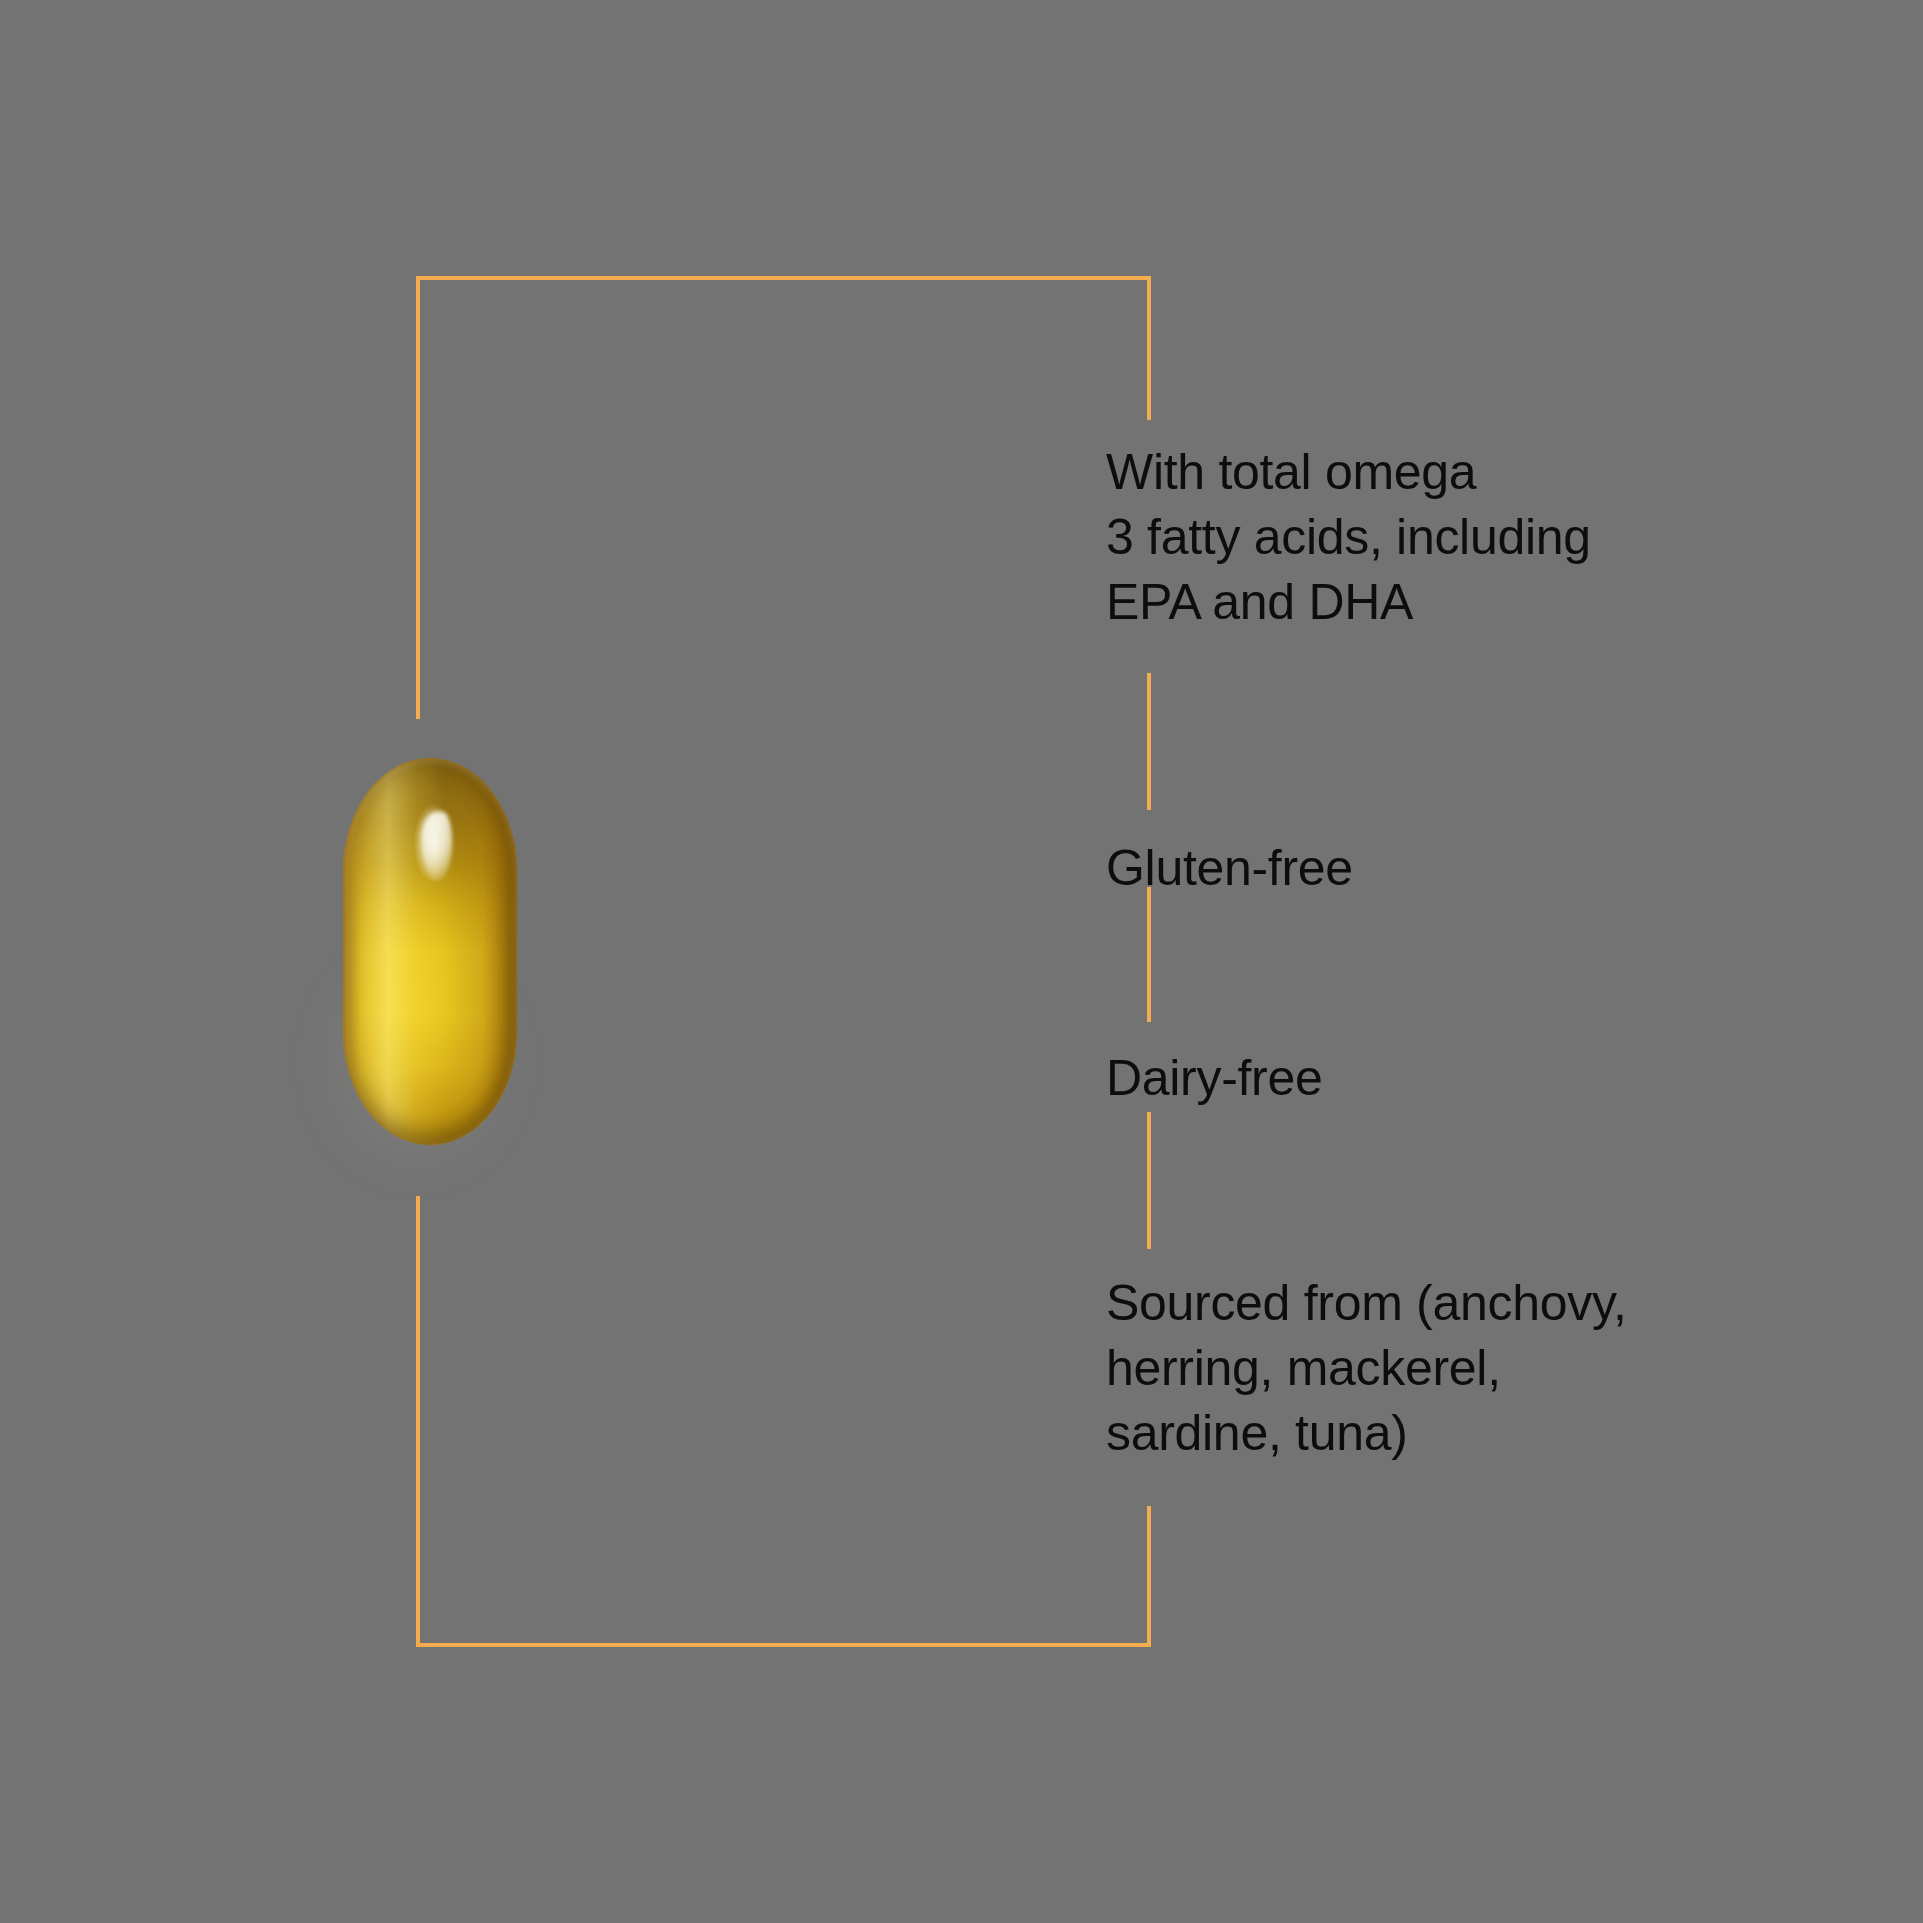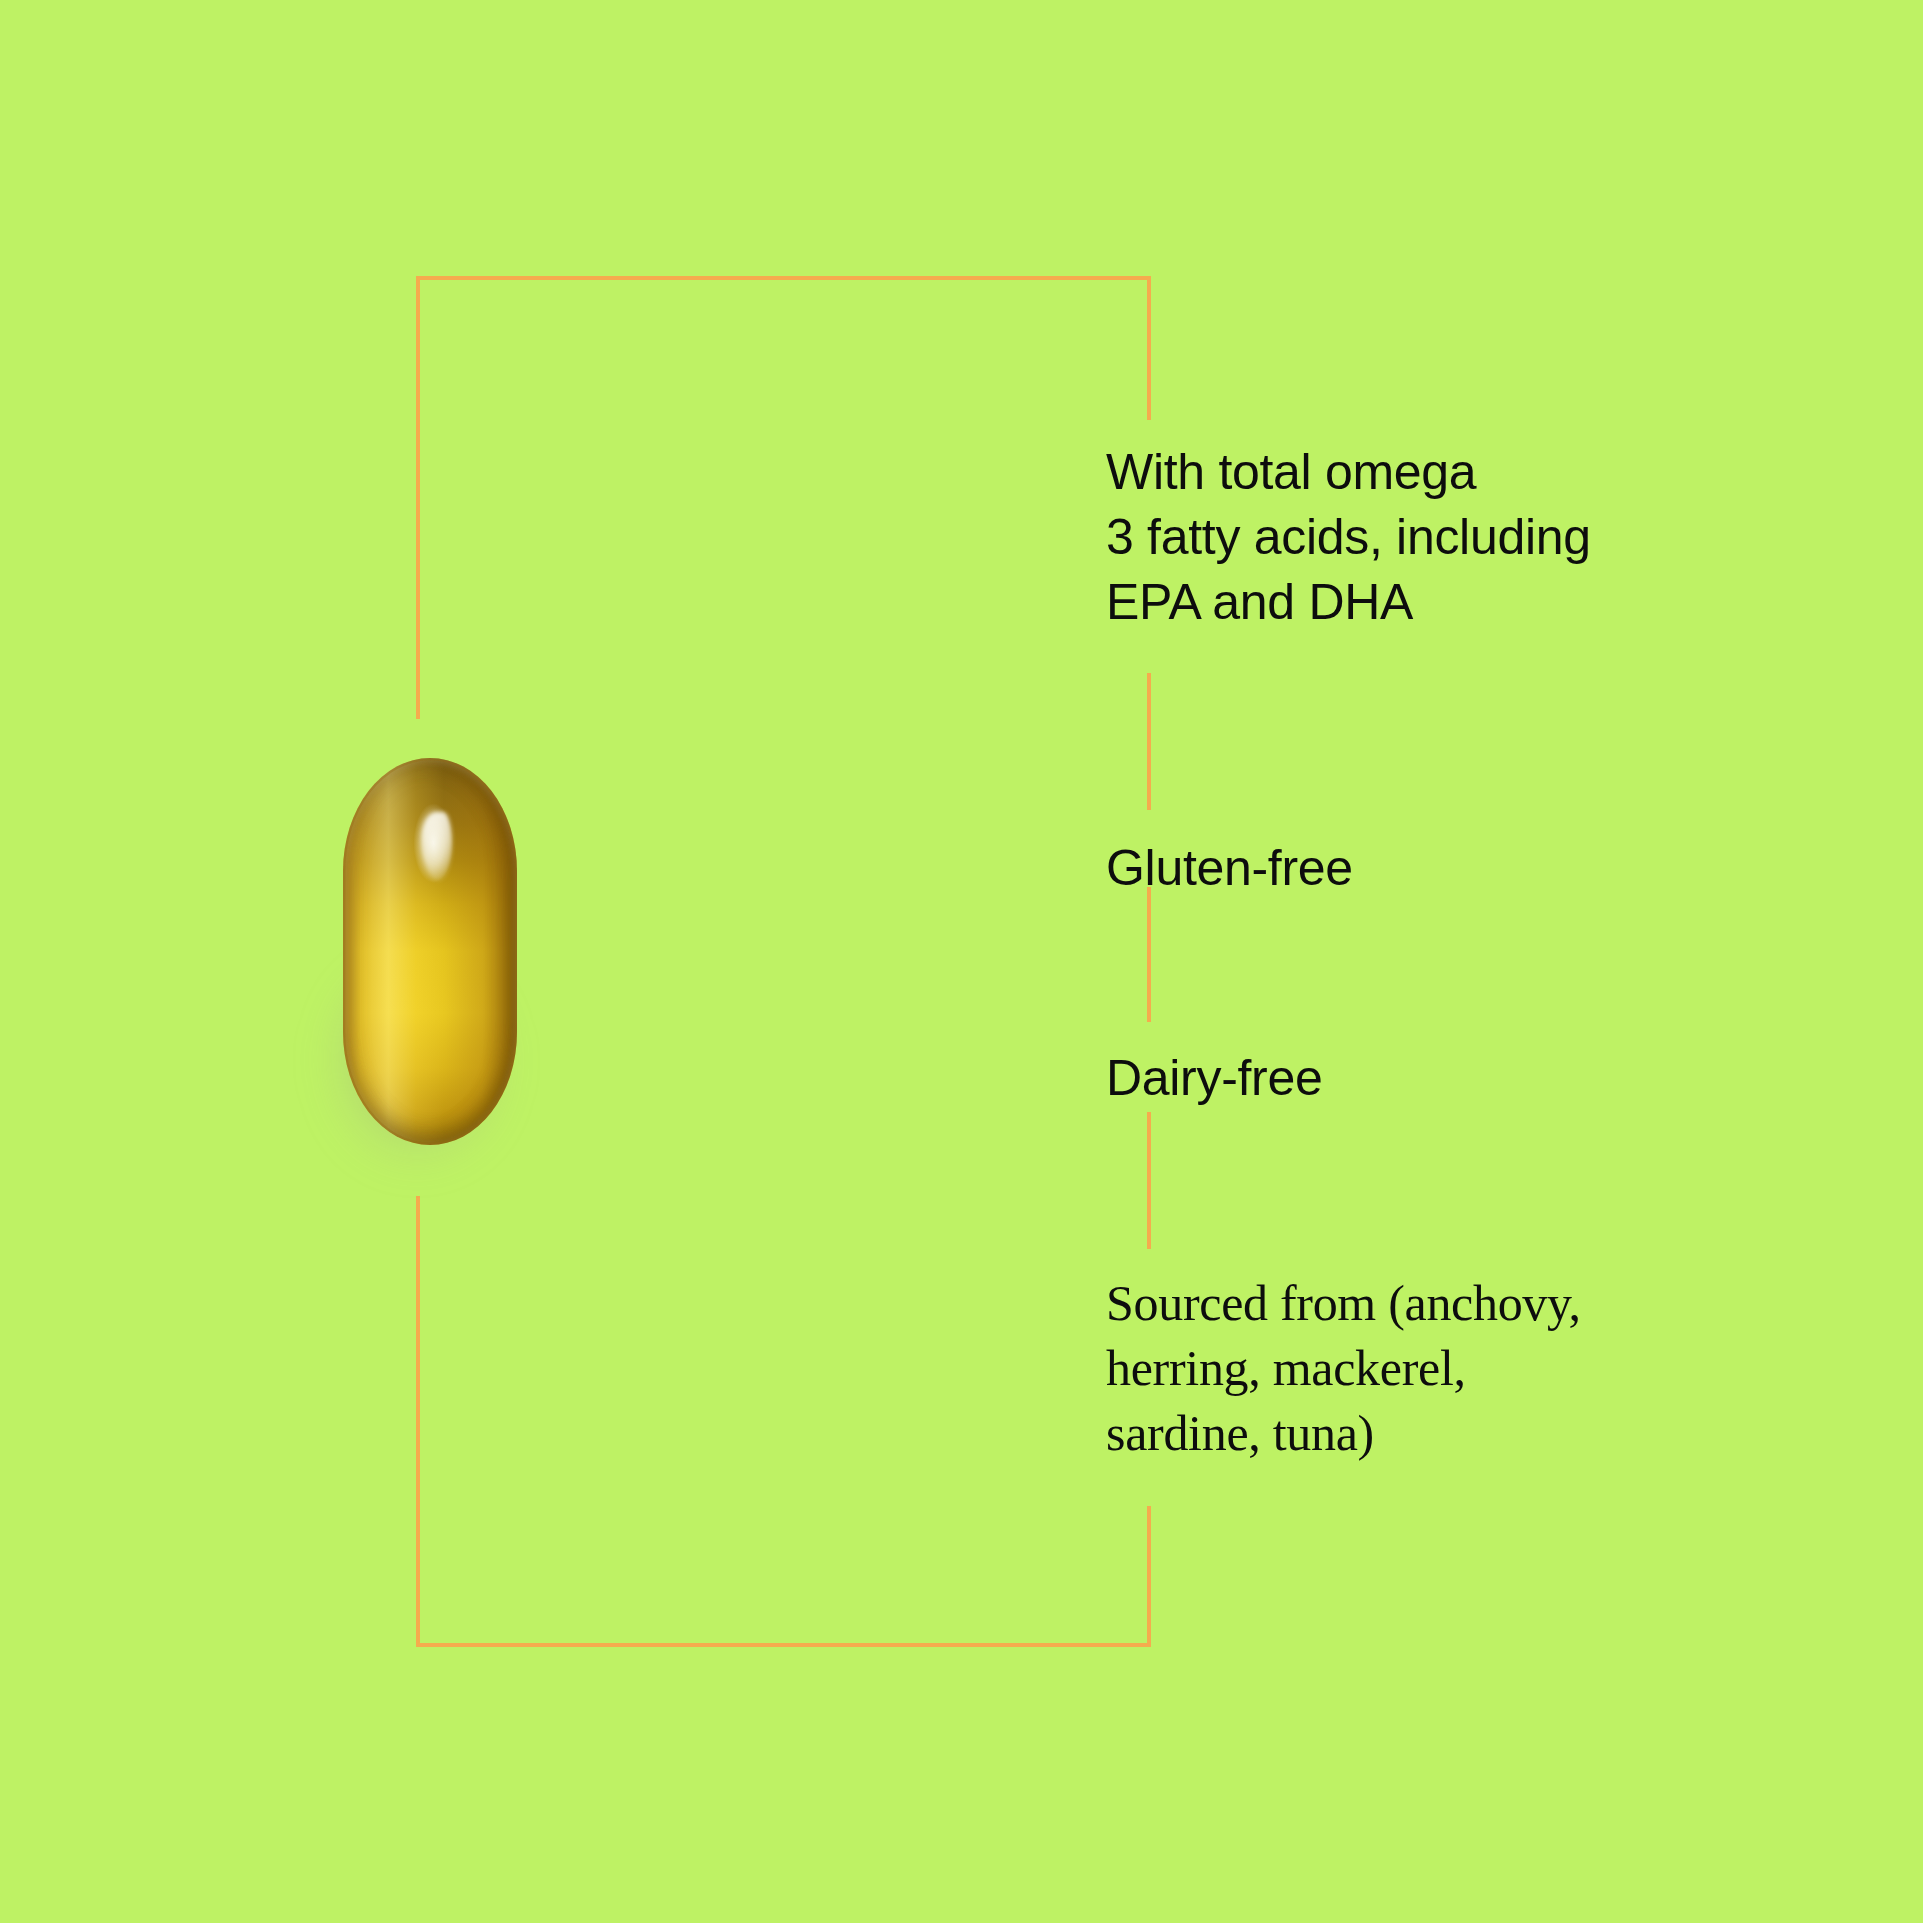--- a/index.html
+++ b/index.html
@@ -9,21 +9,21 @@
     background: #ffffff;
   }
   body {
     font-family: "Liberation Sans", sans-serif;
   }
 
   #stage {
     position: relative;
     width: 1924px;
     height: 1924px;
-    background: #bef264;
+    background: #737373;
     overflow: hidden;
   }
 
   
   .rule {
     position: absolute;
     background: #f5ac4e;
   }
 
   
@@ -141,21 +141,21 @@
     font-weight: 400;
     font-size: 50px;
     line-height: 1.30;
     letter-spacing: -0.3px;
     white-space: pre-line;
     width: 767px;
   }
   #feature-omega    { top: 440px; }
   #feature-gluten   { top: 825px; margin-top: 11px; }
   #feature-dairy    { top: 1046px; }
-  #feature-sourced  { top: 1271px; font-family: Liberation Serif, serif; }
+  #feature-sourced  { top: 1271px; }
 </style>
 </head>
 <body>
 
 <div id="stage">
 
   <div class="rule" id="bracket-top"></div>
   <div class="rule" id="bracket-bottom"></div>
   <div class="rule" id="bracket-left-top"></div>
   <div class="rule" id="bracket-left-bottom"></div>

